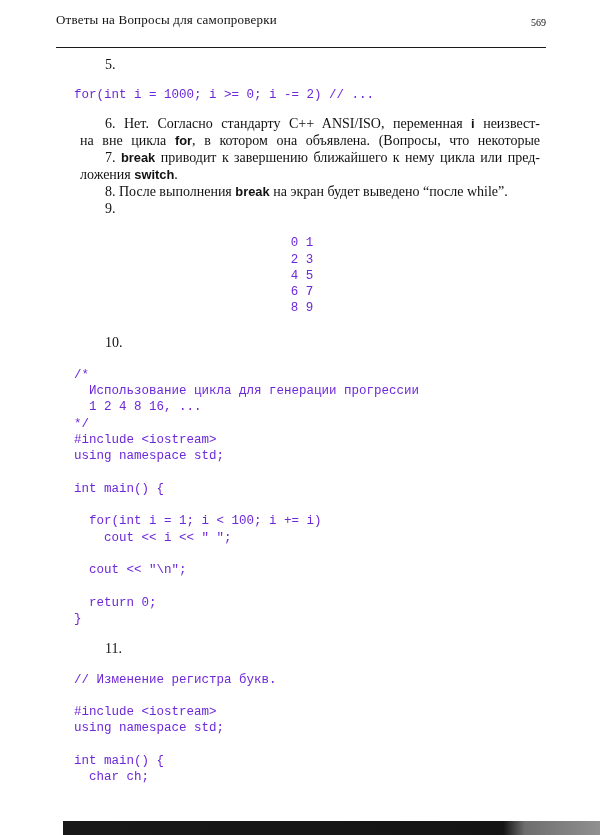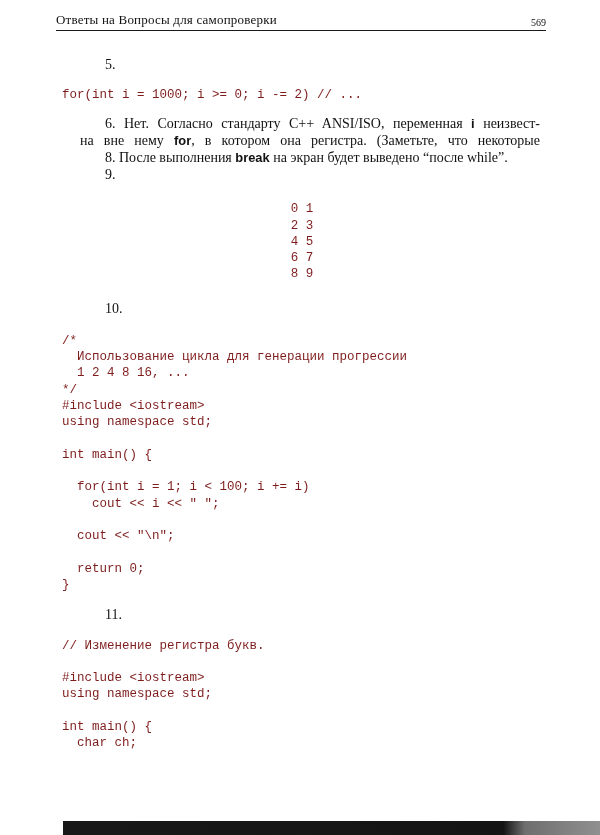--- a/index.html
+++ b/index.html
@@ -14,21 +14,21 @@
   }
   .running-header {
     position: absolute;
     top: 12px;
     left: 56px;
     right: 54px;
     display: flex;
     justify-content: space-between;
     align-items: flex-end;
     font-size: 13px;
-    padding-bottom: 2px;
+    padding-bottom: 19px;
     border-bottom: 1.4px solid #1a1a1a;
   }
   .running-header .head-title { letter-spacing: 0.2px; }
   .running-header .page-num { font-size: 10px; }
 
   .content {
     position: absolute;
     top: 48px;
     left: 62px;
     right: 58px;
@@ -38,26 +38,26 @@
     margin-left: 43px;
     font-size: 14px;
     line-height: 17px;
   }
   .num5  { margin-top: 8px; }
   .num9  { margin-top: 0; }
   .num10 { margin-top: 17px; }
   .num11 { margin-top: 12px; }
 
   pre {
-    margin: 0;
+    margin: 12px;
     font-family: "Liberation Mono", monospace;
     font-size: 12.5px;
     line-height: 16.3px;
     white-space: pre;
-    color: #7f1d1d;
+    color: #6d28d9;
   }
   .code5   { margin-top: 14px; }
   .output9 { margin-top: 18px; text-align: center; }
   .code10  { margin-top: 16px; }
   .code11  { margin-top: 15px; }
 
   .para {
     margin-left: 18px;
     width: 460px;
     font-size: 14px;
@@ -93,23 +93,27 @@
   </div>
 
   <div class="content">
 
     <p class="num num5">5.</p>
 
     <pre class="code5">for(int i = 1000; i &gt;= 0; i -= 2) // ...</pre>
 
     <div class="para para6">
         <div class="line j"><span>6. Нет. Согласно стандарту C++ ANSI/ISO, переменная </span><span class="b">i</span><span> неизвест-</span></div>
-        <div class="line j"><span>на вне нему </span><span class="b">for</span><span>, в котором она регистра. (Заметьте, что некоторые</span></div>
+        <div class="line j"><span>на вне цикла </span><span class="b">for</span><span>, в котором она объявлена. (Вопросы, что некоторые</span></div>
       </div>
 
+    <div class="para para7">
+        <div class="line j"><span>7. </span><span class="b">break</span><span> приводит к завершению ближайшего к нему цикла или пред-</span></div>
+        <div class="line"><span>ложения </span><span class="b">switch</span><span>.</span></div>
+      </div>
 
     <div class="para para8">
         <div class="line"><span>8. После выполнения </span><span class="b">break</span><span> на экран будет выведено “после while”.</span></div>
       </div>
 
     <p class="num num9">9.</p>
 
     <pre class="output9">0 1
 2 3
 4 5

